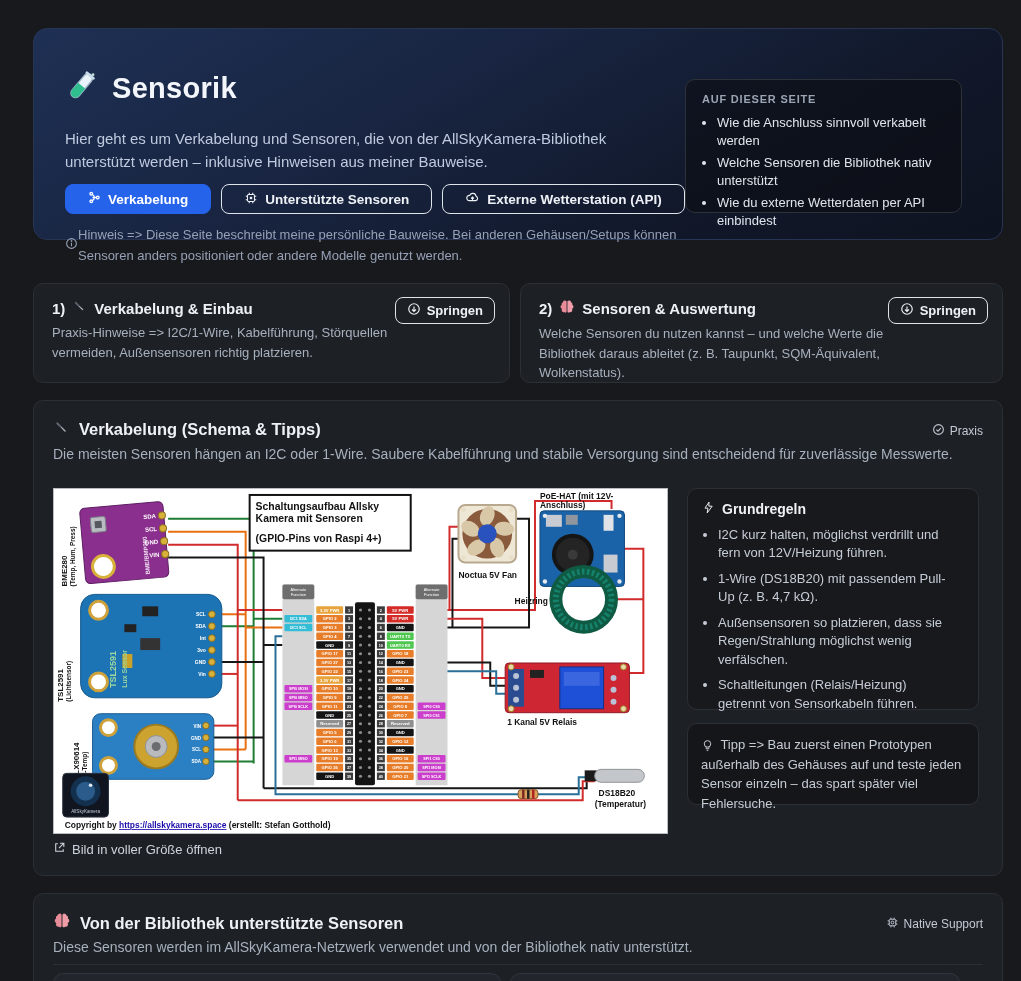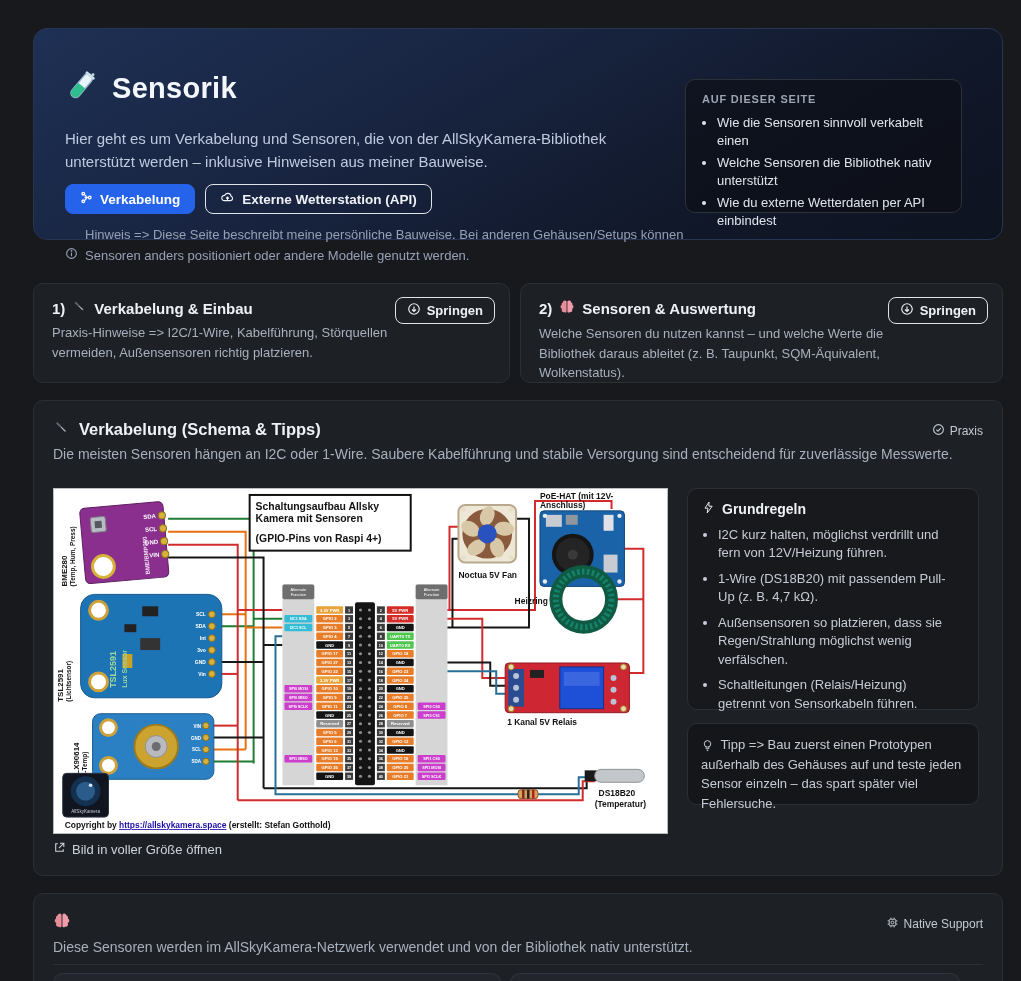--- a/index.html
+++ b/index.html
@@ -9,26 +9,26 @@
   #stage { position:relative; width:1021px; height:981px; background:#17191d; }
 
   
   .hero { left:33px; top:28px; width:970px; height:212px; border-radius:14px;
     background:linear-gradient(150deg,#1e3054 0%,#182440 40%,#11182a 72%,#0e1320 100%);
     border:1px solid #273454; }
   .hero-title-row { left:30px; top:40px; display:flex; align-items:center; gap:14px; }
   .hero-title { font-size:29px; font-weight:bold; color:#f3f6fa; letter-spacing:.3px; }
   .hero-desc { left:31px; top:98px; width:600px; font-size:15px; line-height:1.55; color:#c0cadf; }
   .hero-btns { left:31px; top:155px; display:flex; gap:10px; }
-  .btn { display:inline-flex; align-items:center; gap:7px; height:30px; padding:0 14px;
+  .btn { display:inline-flex; align-items:center; gap:7px; height:30px; padding:0 22px;
     border-radius:8px; font-size:13.5px; font-weight:bold; cursor:pointer; white-space:nowrap; }
   .btn-primary { background:#2563eb; color:#fff; border:1px solid #2563eb; }
   .btn-outline { background:transparent; color:#eef1f6; border:1px solid #dfe3ea; }
   .hero-note { left:31px; top:196px; width:620px; font-size:13px; line-height:1.6; color:#96a1b5;
-    display:flex; gap:7px; align-items:flex-end; }
+    display:flex; align-items:center; }
   .toc { left:651px; top:50px; width:277px; height:134px; background:rgba(12,14,18,.6);
     border:1px solid #2d3138; border-radius:10px; padding:13px 16px; }
   .toc-h { font-size:11px; font-weight:bold; letter-spacing:.8px; color:#9aa4b2; }
   .toc ul { margin:9px 0 0 15px; }
   .toc li { font-size:13px; color:#e0e5ec; line-height:1.42; margin-bottom:3px; }
 
   
   .jcard { top:283px; height:100px; background:#1d2025; border:1px solid #2b2f36;
     border-radius:10px; padding:15px 18px; }
   .jc1 { left:33px; width:477px; } .jc2 { left:520px; width:483px; }
@@ -96,20 +96,30 @@
             <circle cx="6" cy="5" r="2.4"></circle>
               <circle cx="6" cy="19" r="2.4"></circle>
               <circle cx="18" cy="12" r="2.4"></circle>
             <path d="M8 6.5 C13 9 13 15 8 17.5 M8.4 12 h7"></path>
           </svg>
         </span>
         <span>Verkabelung</span>
       </button>
       <button class="btn btn-outline">
         <span class="ic">
+          <svg width="14" height="14" viewBox="0 0 24 24" fill="none" stroke="#eef1f6" stroke-width="1.8">
+            <rect x="6" y="6" width="12" height="12" rx="2"></rect>
+              <rect x="10" y="10" width="4" height="4" fill="#eef1f6" stroke="none"></rect>
+            <path d="M9 6 V3 M15 6 V3 M9 21 V18 M15 21 V18 M6 9 H3 M6 15 H3 M21 9 H18 M21 15 H18"></path>
+          </svg>
+        </span>
+        <span>Unterstützte Sensoren</span>
+      </button>
+      <button class="btn btn-outline">
+        <span class="ic">
           <svg width="15" height="15" viewBox="0 0 24 24" fill="none" stroke="#eef1f6" stroke-width="1.8">
             <path d="M7 17 a4.2 4.2 0 1 1 .6-8.36 A5.2 5.2 0 0 1 17.6 10 A3.6 3.6 0 0 1 17 17 z"></path>
             <path d="M12 16 v-4.4 M9.8 13.6 L12 11.4 L14.2 13.6"></path>
           </svg>
         </span>
         <span>Externe Wetterstation (API)</span>
       </button>
     </div>
 
     <div class="abs hero-note">
@@ -119,21 +129,21 @@
             <path d="M12 10.5 V17"></path>
             <circle cx="12" cy="7.2" r="0.6" fill="#96a1b5"></circle>
         </svg>
       </span>
       <span>Hinweis =&gt; Diese Seite beschreibt meine persönliche Bauweise. Bei anderen Gehäusen/Setups können Sensoren anders positioniert oder andere Modelle genutzt werden.</span>
     </div>
 
     <div class="abs toc">
       <div class="toc-h">AUF DIESER SEITE</div>
       <ul>
-        <li>Wie die Sensoren sinnvoll verkabelt einen</li>
+        <li>Wie die Anschluss sinnvoll verkabelt werden</li>
         <li>Welche Sensoren die Bibliothek nativ unterstützt</li>
         <li>Wie du externe Wetterdaten per API einbindest</li>
       </ul>
     </div>
   </div>
 
   <div class="abs jcard jc1">
     <div class="jcard-title">
       <span>1)</span>
       <span class="ic">
@@ -700,20 +710,21 @@
   </div>
 
   <div class="abs seccard sensors">
     <div class="sec-title">
       <span class="ic">
         <svg width="18" height="18" viewBox="0 0 24 24">
           <path d="M11.4 3.5 a3 3 0 0 0 -5.5 1.3 A3.2 3.2 0 0 0 4 8.6 a3.4 3.4 0 0 0 .6 6.2 A3 3 0 0 0 8 19.5 c1.4 1.7 3.4 1 3.4 -1 Z" fill="#e88c99"></path>
           <path d="M12.6 3.5 a3 3 0 0 1 5.5 1.3 A3.2 3.2 0 0 1 20 8.6 a3.4 3.4 0 0 1 -.6 6.2 A3 3 0 0 1 16 19.5 c-1.4 1.7 -3.4 1 -3.4 -1 Z" fill="#f09da9"></path>
         </svg>
       </span>
+      <span>Von der Bibliothek unterstützte Sensoren</span>
     </div>
     <div class="sec-badge">
       <span class="ic">
         <svg width="13" height="13" viewBox="0 0 24 24" fill="none" stroke="#c3c9d3" stroke-width="1.8">
           <rect x="6" y="6" width="12" height="12" rx="2"></rect>
             <circle cx="12" cy="12" r="2.6"></circle>
           <path d="M9 6 V3 M15 6 V3 M9 21 V18 M15 21 V18 M6 9 H3 M6 15 H3 M21 9 H18 M21 15 H18"></path>
         </svg>
       </span>
       <span>Native Support</span>

